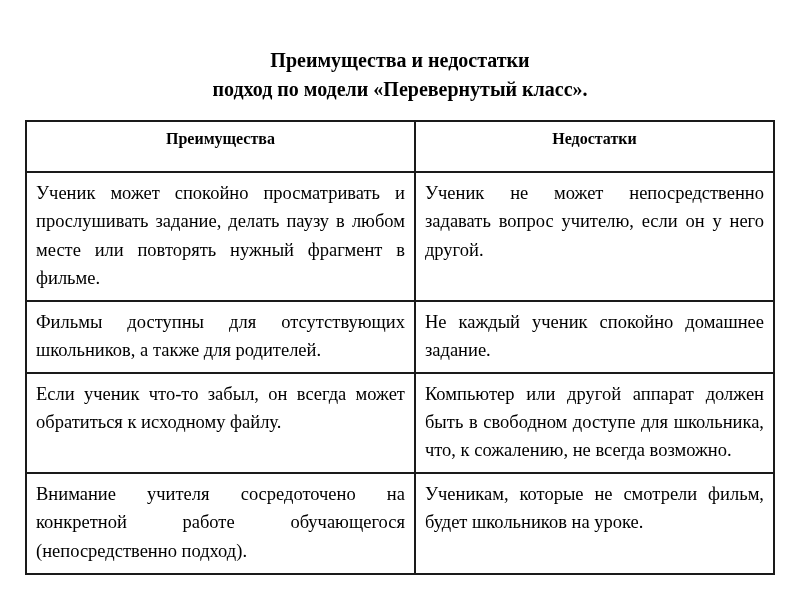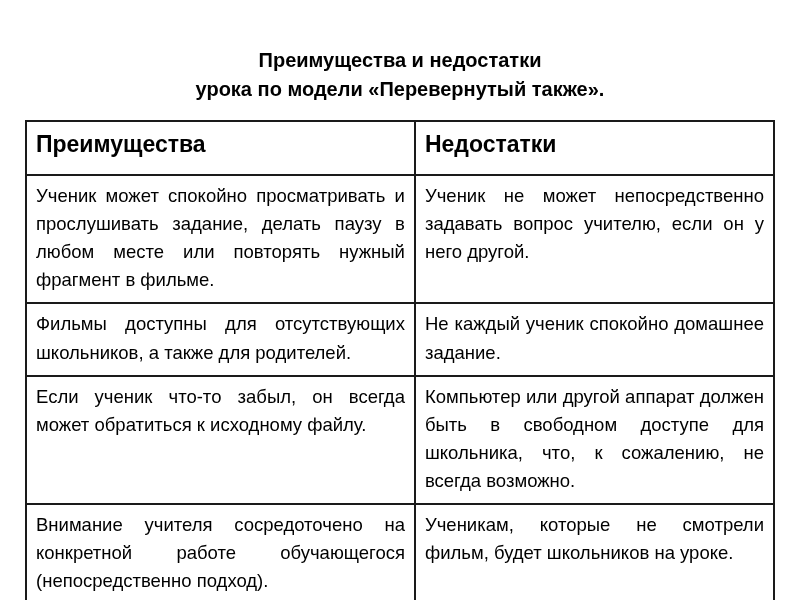--- a/index.html
+++ b/index.html
@@ -7,21 +7,21 @@
     padding: 0;
     background: #ffffff;
   }
   .page {
     position: relative;
     width: 800px;
     height: 600px;
     background: #ffffff;
     box-sizing: border-box;
     padding: 46px 25px 0 25px;
-    font-family: Liberation Sans, sans-serif;
+    font-family: Liberation Serif, serif;
     color: #000000;
     overflow: hidden;
   }
   .doc-title {
     text-align: center;
     font-weight: bold;
     font-size: 20px;
     line-height: 1.45;
     margin: 0 0 16px 0;
   }
@@ -34,40 +34,40 @@
   table.advantages-table col.col-left  { width: 52%; }
   table.advantages-table col.col-right { width: 48%; }
   table.advantages-table th,
   table.advantages-table td {
     border: 2px solid #1a1a1a;
     vertical-align: top;
     padding: 6px 9px 8px 9px;
     line-height: 1.52;
   }
   table.advantages-table th {
-    text-align: left;
-    font-size: 23px;
+    text-align: center;
+    font-size: 16px;
     font-weight: bold;
     padding-top: 5px;
-    padding-bottom: 12px;
+    padding-bottom: 20px;
   }
   table.advantages-table td {
     text-align: justify;
     text-justify: inter-word;
     margin-left: 36px;
   }
 </style>
 </head>
 <body>
 
 <div class="page">
 
   <div class="doc-title">
     <div>Преимущества и недостатки</div>
-    <div>урока по модели «Перевернутый также».</div>
+    <div>подход по модели «Перевернутый класс».</div>
   </div>
 
   <table class="advantages-table">
     <colgroup>
       <col class="col-left">
       <col class="col-right">
     </colgroup>
     <thead>
       <tr>
         <th>Преимущества</th>

